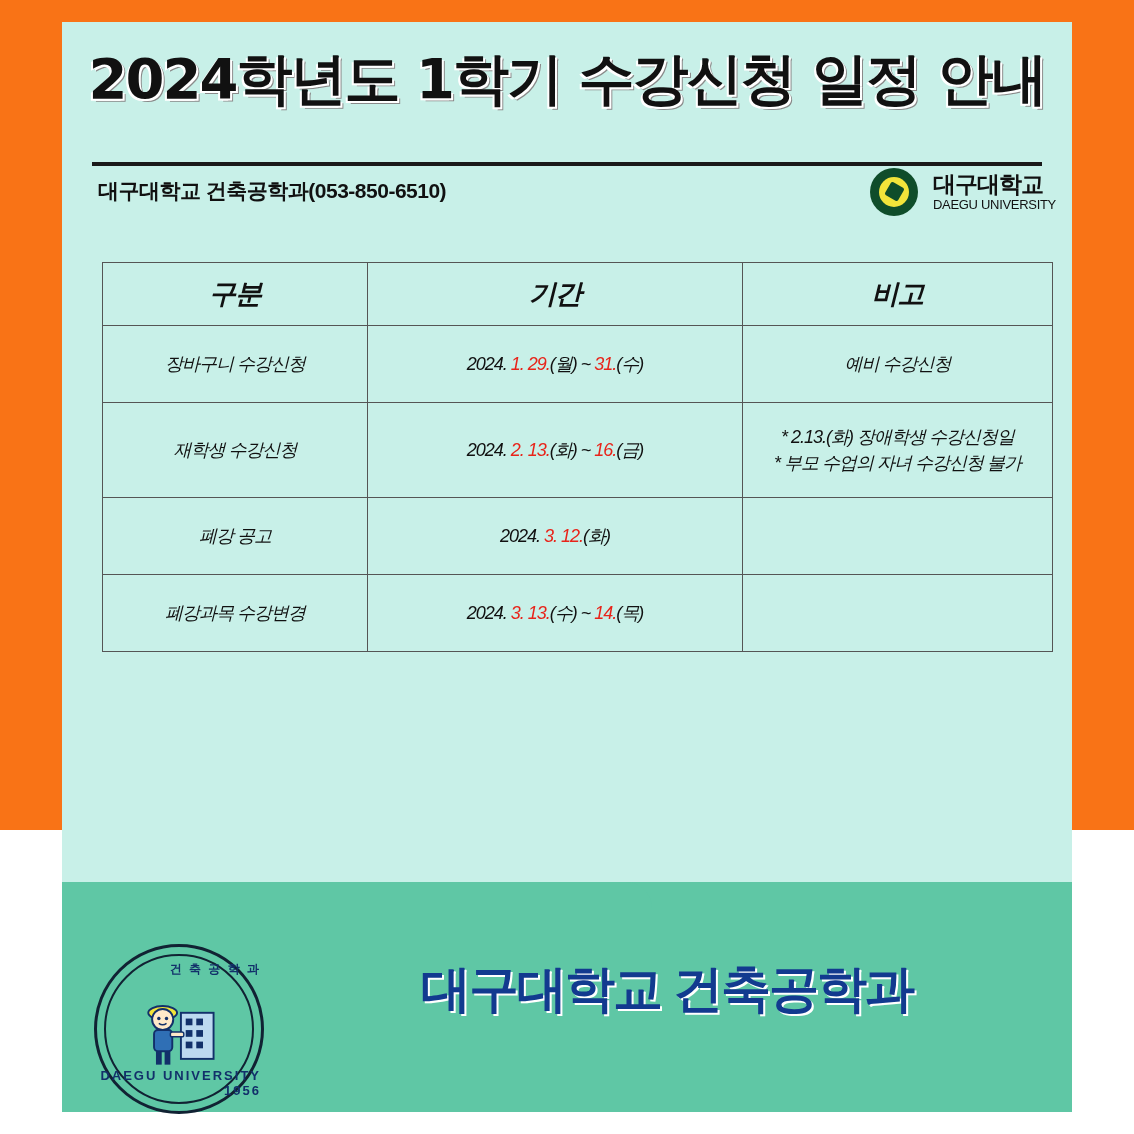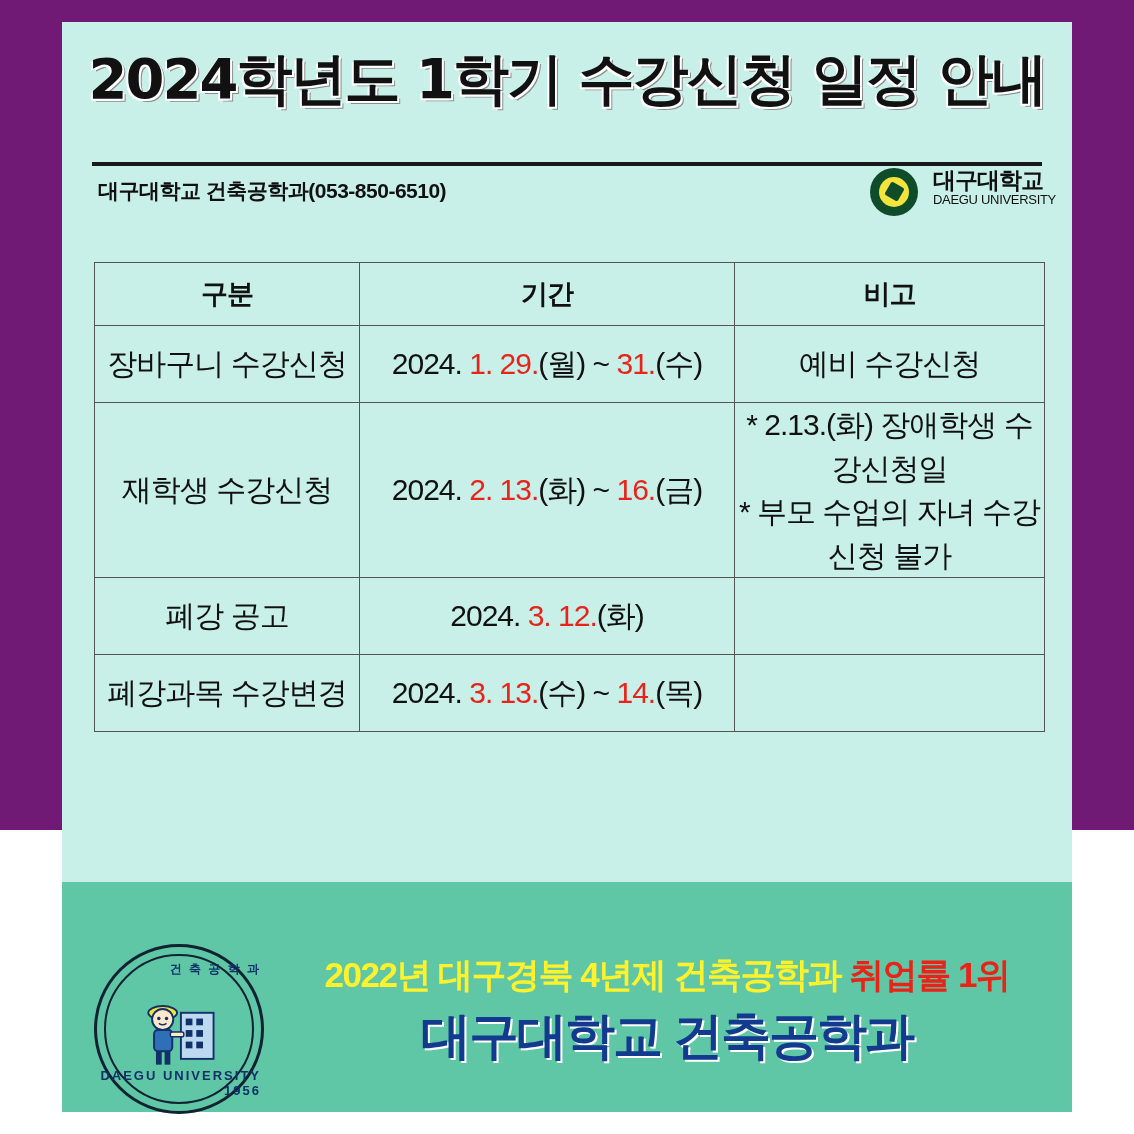--- a/index.html
+++ b/index.html
@@ -10,21 +10,21 @@
   body {
     width: 1134px;
     height: 1134px;
     font-family: "Liberation Sans", sans-serif;
     overflow: hidden;
   }
   .poster {
     position: relative;
     width: 1134px;
     height: 830px;
-    background: #701a75;
+    background: #f97316;
     box-sizing: border-box;
   }
   
   .panel {
     position: absolute;
     left: 62px;
     top: 22px;
     width: 1010px;
     height: 1090px;
     background: #c8f0e8;
@@ -65,21 +65,21 @@
     font-size: 21px;
     font-weight: bold;
     color: #111111;
     letter-spacing: -0.5px;
   }
   .univ-logo {
     position: absolute;
     right: 16px;
     top: 146px;
     display: flex;
-    align-items: flex-start;
+    align-items: center;
     gap: 15px;
   }
   .univ-seal {
     width: 48px;
     height: 48px;
     border-radius: 50%;
     background: #0f4d2a;
     position: relative;
     display: inline-block;
   }
@@ -116,46 +116,47 @@
   }
   .univ-en {
     font-size: 13px;
     font-weight: normal;
     color: #111111;
     letter-spacing: -0.3px;
   }
   
   .tbl {
     position: absolute;
-    left: 32px;
+    left: 40px;
     top: 240px;
     width: 950px;
     border-collapse: collapse;
     table-layout: fixed;
+    font-style: italic;
   }
   .tbl td, .tbl th {
     border: 1px solid #555555;
     text-align: center;
     vertical-align: middle;
     color: #111111;
     padding: 0;
   }
   .col-a { width: 265px; }
   .col-b { width: 375px; }
   .col-c { width: 310px; }
 
   .tbl th {
     height: 62px;
     font-size: 27px;
     font-weight: bold;
     letter-spacing: -1px;
   }
   .tbl td {
     height: 76px;
-    font-size: 30px;
+    font-size: 18px;
     letter-spacing: -1px;
   }
   .tbl tr.tall td { height: 94px; }
   .cell-period {
     font-size: 25px;
     white-space: nowrap;
   }
   .red { color: #e8241a; }
   .note {
     font-size: 17px;
@@ -354,22 +355,18 @@
           <path d="M29 41 q4 3 8 0" stroke="#12306a" stroke-width="1.6" fill="none"></path>
           <rect x="24" y="48" width="19" height="22" rx="4" fill="#2f6fb5" stroke="#12306a" stroke-width="2"></rect>
           <rect x="26" y="70" width="6" height="14" fill="#12306a"></rect>
           <rect x="35" y="70" width="6" height="14" fill="#12306a"></rect>
           <rect x="41" y="50" width="14" height="5" rx="2" fill="#ffe9c9" stroke="#12306a" stroke-width="1.5"></rect>
         </svg>
         <div class="seal-bottom-text">DAEGU UNIVERSITY 1956</div>
       </div>
 
       <div class="band-text">
-        <div class="band-line1">
-          <span class="yellow">2022년 대구경북 4년제 건축공학과</span>
-          <span class="red2">취업률 1위</span>
-        </div>
         <div class="band-line2">대구대학교  건축공학과</div>
       </div>
     </div>
 
   </div>
 </div>
 
 </body></html>

